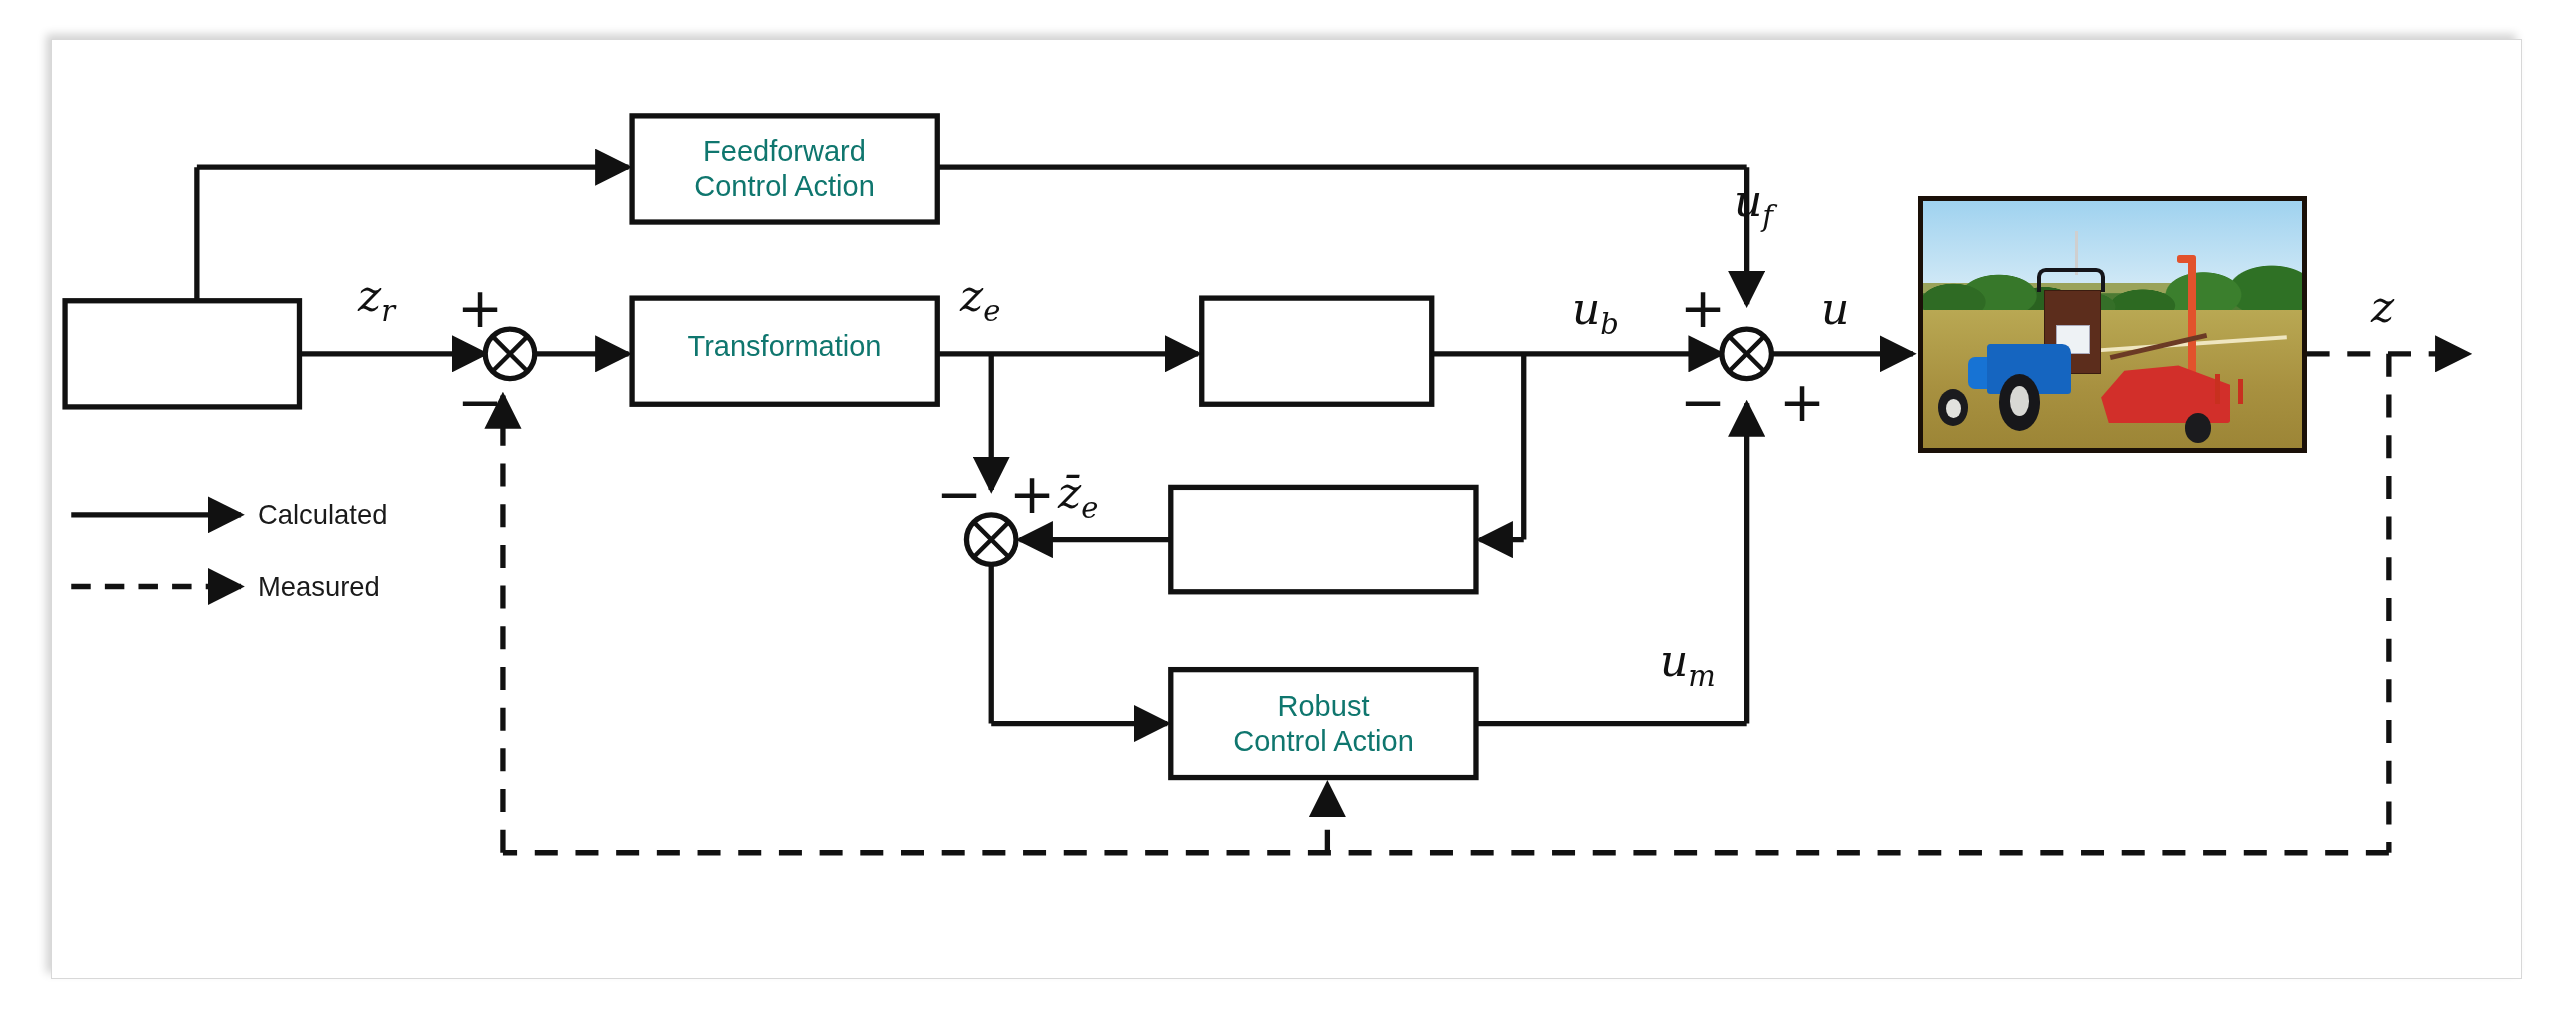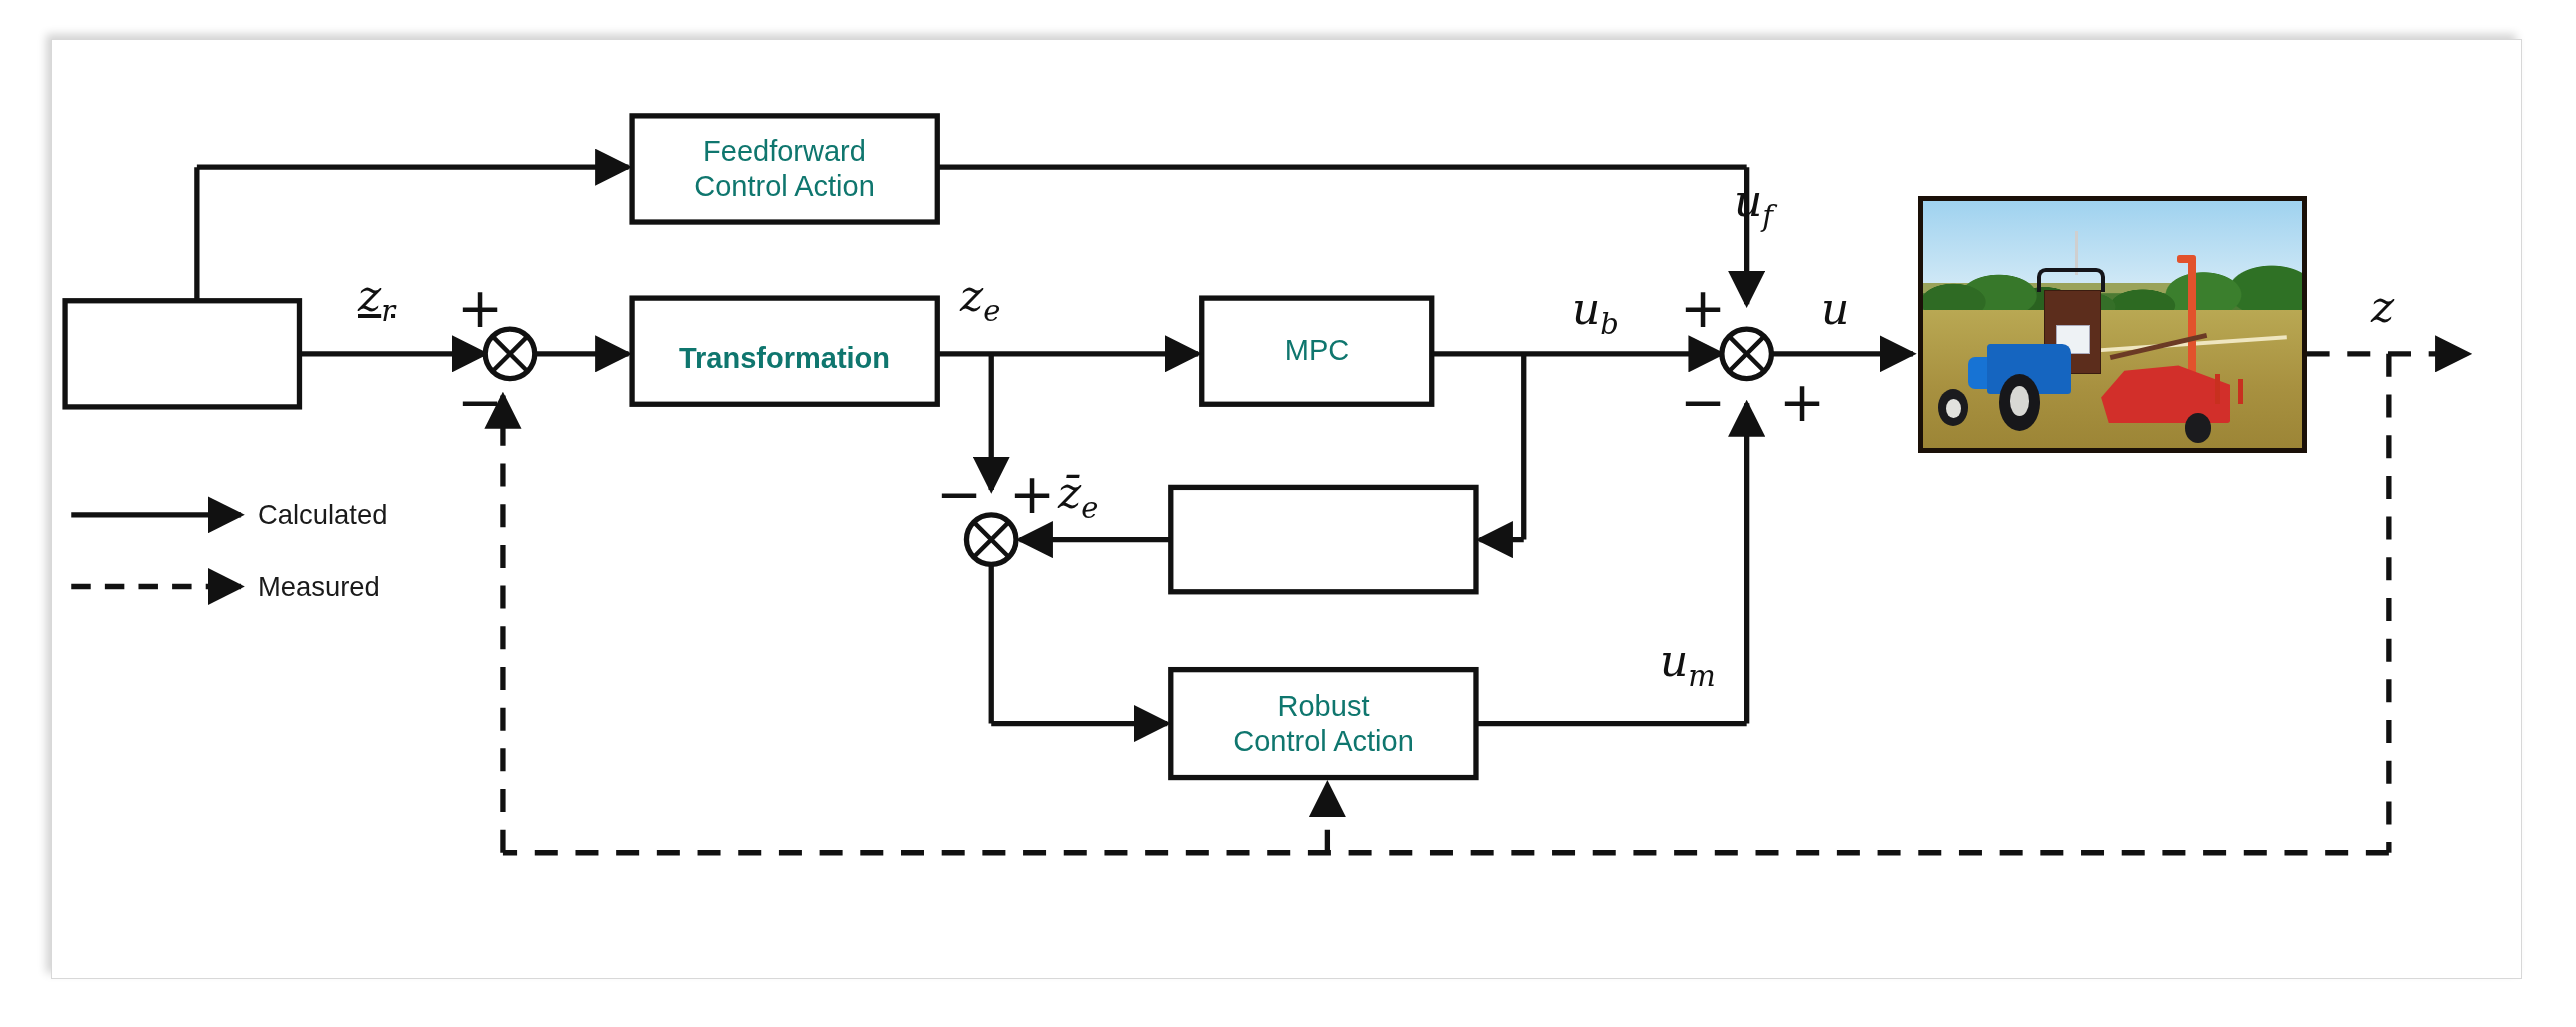--- a/index.html
+++ b/index.html
@@ -234,26 +234,25 @@
       <div class="ph tine2"></div>
       <div class="ph imp-wheel"></div>
       <div class="ph wheel-rear"></div>
       <div class="ph wheel-rear-hub"></div>
       <div class="ph wheel-front"></div>
       <div class="ph wheel-front-hub"></div>
     </div>
 
     <div class="blk-label" style="left:632px;top:116px;width:305px;height:106px;">Feedforward
 Control Action</div>
-    <div class="blk-label" style="left:632px;top:306px;width:305px;height:106px;font-weight:bold;">Transformation</div>
-    <div class="blk-label" style="left:1202px;top:298px;width:230px;height:106px;">MPC</div>
+    <div class="blk-label" style="left:632px;top:294px;width:305px;height:106px;">Transformation</div>
     <div class="blk-label" style="left:1171px;top:670px;width:305px;height:108px;">Robust
 Control Action</div>
 
-    <div class="math" style="left:358px;top:270px;font-size:44px;text-decoration:underline;">
+    <div class="math" style="left:358px;top:270px;font-size:44px;">
       <span>z</span><span class="sub">r</span>
     </div>
 
     <div class="math" style="left:960px;top:270px;font-size:44px;">
       <span>z</span><span class="sub">e</span>
     </div>
 
     <div class="math" style="left:1058px;top:467px;font-size:44px;">
       <span>z̄</span><span class="sub">e</span>
     </div>

